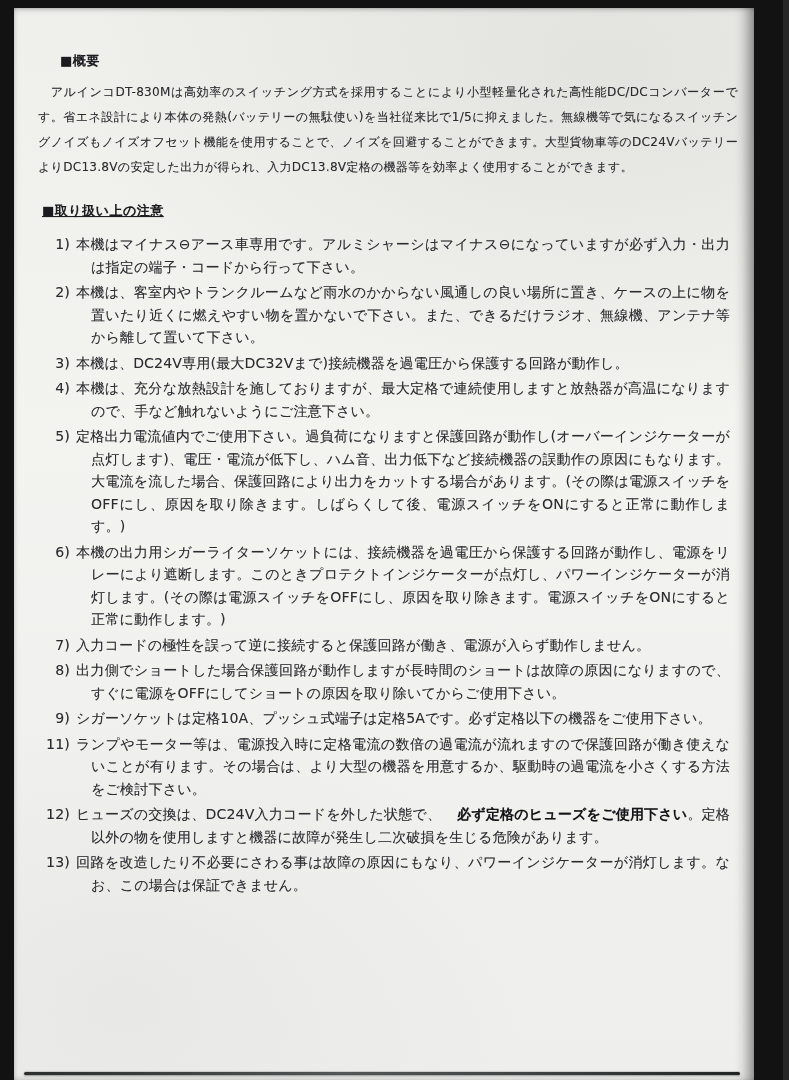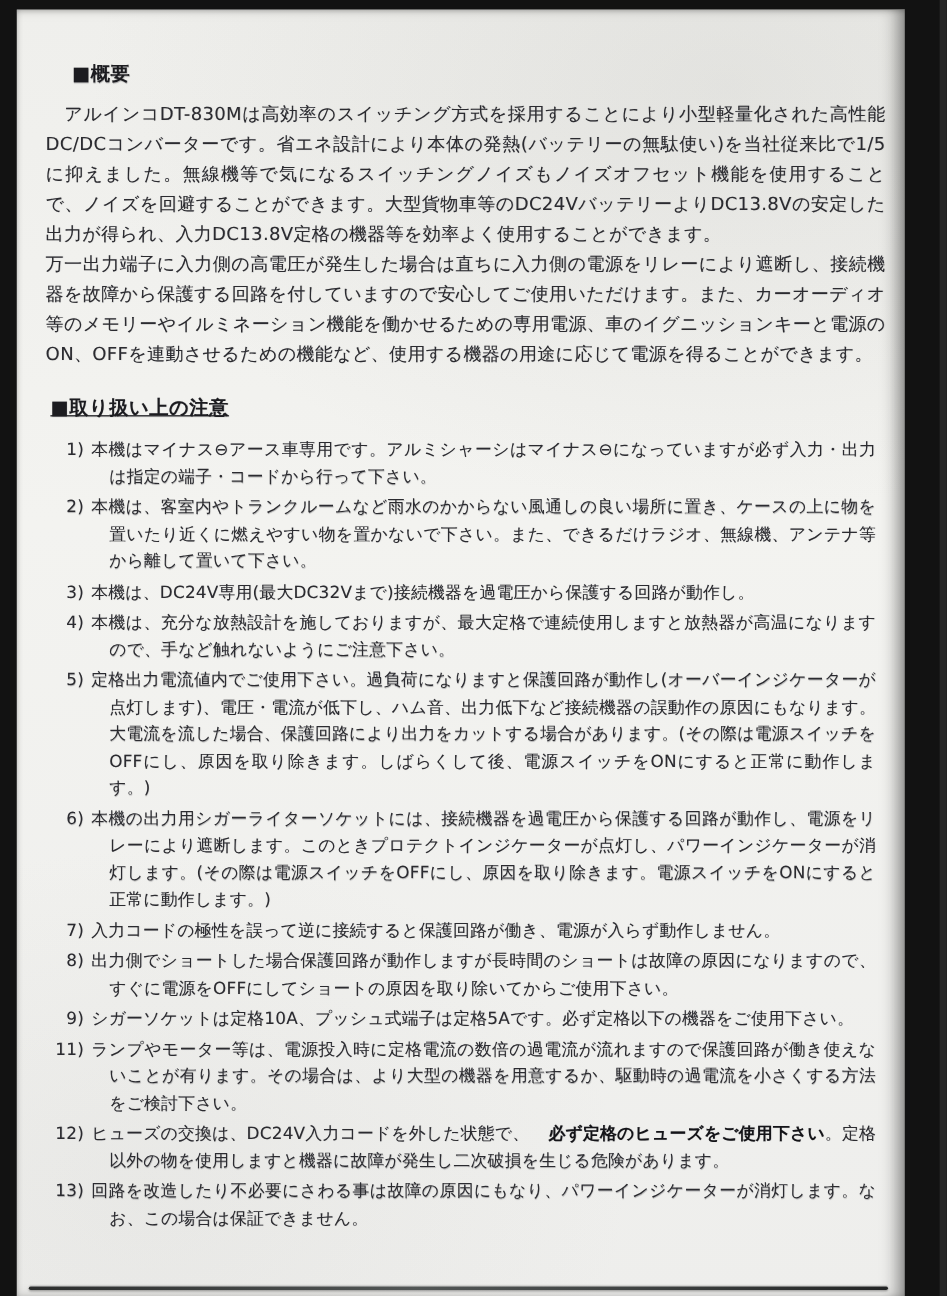--- a/index.html
+++ b/index.html
@@ -35,34 +35,34 @@
       radial-gradient(90% 45% at 15% 92%, rgba(185,185,180,0.12), transparent 60%),
       linear-gradient(180deg, #efefec 0%, #f3f3f0 40%, #eeeeec 100%);
     box-shadow:
       inset -12px 0 14px -7px rgba(15,15,15,0.5),
       inset 2px 0 5px -2px rgba(0,0,0,0.22),
       inset 0 3px 5px -3px rgba(0,0,0,0.25);
     text-shadow: 0.3px 0.3px 0.6px rgba(60,60,65,0.35);
   }
   .heading {
     font-weight: bold;
-    font-size: 16px;
+    font-size: 13px;
     color: #1c1c20;
     letter-spacing: 0.5px;
   }
   .h-overview {
     margin: 44px 0 10px 46px;
   }
   .h-precautions {
     margin: 22px 0 13px 28px;
     text-decoration: underline;
   }
   .para {
     margin: 0 16px 0 24px;
-    font-size: 15px;
+    font-size: 12px;
     line-height: 25px;
     text-align: justify;
     letter-spacing: 0.3px;
   }
   .list {
     list-style: none;
     margin: 0;
     padding: 0 24px 0 20px;
     font-size: 14px;
     letter-spacing: 0.2px;
@@ -107,21 +107,20 @@
 </head>
 <body>
 
 <div class="right-edge-strip"></div>
 
 <div class="page">
 
   <h1 class="heading h-overview">■概要</h1>
 
   <p class="para">　アルインコDT-830Mは高効率のスイッチング方式を採用することにより小型軽量化された高性能DC/DCコンバーターです。省エネ設計により本体の発熱(バッテリーの無駄使い)を当社従来比で1/5に抑えました。無線機等で気になるスイッチングノイズもノイズオフセット機能を使用することで、ノイズを回避することができます。大型貨物車等のDC24VバッテリーよりDC13.8Vの安定した出力が得られ、入力DC13.8V定格の機器等を効率よく使用することができます。</p>
-  <p class="para">万一出力端子に入力側の高電圧が発生した場合は直ちに入力側の電源をリレーにより遮断し、接続機器を故障から保護する回路を付していますので安心してご使用いただけます。また、カーオーディオ等のメモリーやイルミネーション機能を働かせるための専用電源、車のイグニッションキーと電源のON、OFFを連動させるための機能など、使用する機器の用途に応じて電源を得ることができます。</p>
 
   <h1 class="heading h-precautions">■取り扱い上の注意</h1>
 
   <ol class="list">
     <li>
       <span class="num">1)</span>
       <span class="txt">本機はマイナス⊖アース車専用です。アルミシャーシはマイナス⊖になっていますが必ず入力・出力は指定の端子・コードから行って下さい。</span>
     </li>
     <li>
       <span class="num">2)</span>

